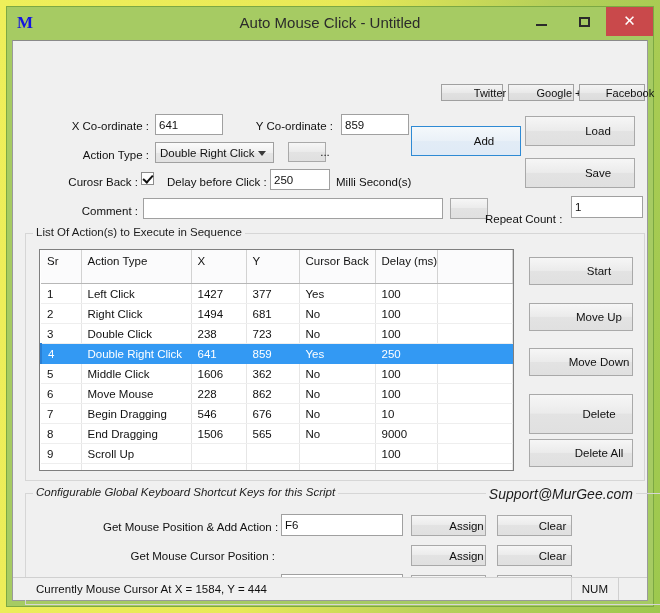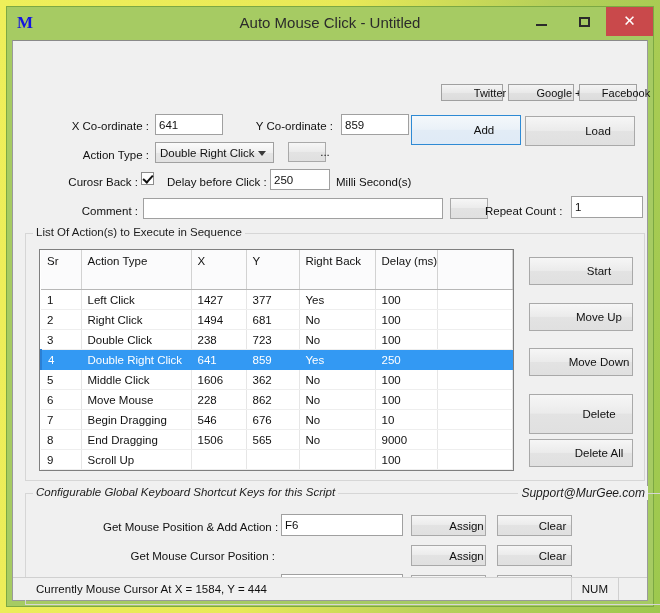--- a/index.html
+++ b/index.html
@@ -109,24 +109,24 @@
     position: absolute;
     top: -8px; left: 7px;
     background: #f0f0f0;
     padding: 0 3px;
     font-size: 11.5px;
     color: #1c1c1c;
     white-space: nowrap;
   }
   .group > .legend-right {
     position: absolute;
-    top: -8px; right: 12px;
+    top: -8px; right: 24px;
     background: #f0f0f0;
     padding: 0 3px;
-    font-size: 12px;
+    font-size: 14px;
     color: #1c1c1c;
     white-space: nowrap;
   }
   
   .lbl {
     position: absolute;
     font-size: 11.5px;
     color: #111;
     white-space: nowrap;
   }
@@ -214,21 +214,21 @@
     border-collapse: collapse;
     width: 100%;
     font-size: 11.5px;
     color: #111;
     table-layout: fixed;
   }
   table.grid th {
     height: 21px;
     font-weight: normal;
     text-align: left;
-    padding: 0 0 18px 6px;
+    padding: 0 0 12px 6px;
     background-color: #fbfbfc;
     background-image:
       radial-gradient(#d8dde6 0.6px, transparent 0.7px),
       radial-gradient(#d8dde6 0.6px, transparent 0.7px);
     background-size: 4px 4px, 4px 4px;
     background-position: 0 0, 2px 2px;
     border-right: 1px solid #d2d2d2;
     border-bottom: 1px solid #b7b7b7;
     white-space: nowrap;
   }
@@ -289,21 +289,21 @@
           <span class="glyph-close">✕</span>
         </div>
       </div>
     </div>
 
     <div class="client">
       <div class="body-pad">
 
         <div class="btn social" style="left:428px; top:43px; width:62px; height:17px;">Twitter</div>
         <div class="btn social" style="left:495px; top:43px; width:66px; height:17px;">Google +</div>
-        <div class="btn social" style="left:566px; top:43px; width:58px; height:17px;">Facebook</div>
+        <div class="btn social" style="left:566px; top:43px; width:66px; height:17px;">Facebook</div>
 
 
         <div class="lbl right" style="left:30px; top:79px; width:106px;">X Co-ordinate :</div>
         <input class="tb" style="left: 142px; top: 73px; width: 68px; height: 21px;" value="641">
 
         <div class="lbl right" style="left:216px; top:79px; width:104px;">Y Co-ordinate :</div>
         <input class="tb" style="left: 328px; top: 73px; width: 68px; height: 21px;" value="859">
 
         <div class="lbl right" style="left:30px; top:108px; width:106px;">Action Type :</div>
         <div class="combo" style="left:142px; top:101px; width:119px; height:21px;">
@@ -316,25 +316,26 @@
         <div class="chk" style="left:128px; top:131px;"></div>
 
         <div class="lbl" style="left:154px; top:135px;">Delay before Click :</div>
         <input class="tb" style="left: 257px; top: 128px; width: 60px; height: 21px;" value="250">
         <div class="lbl" style="left:323px; top:135px;">Milli Second(s)</div>
 
         <div class="lbl right" style="left:30px; top:164px; width:95px;">Comment :</div>
         <input class="tb" style="left: 130px; top: 157px; width: 300px; height: 21px;" value="">
         <div class="btn blank" style="left:437px; top:157px; width:25px; height:21px;"></div>
 
-        <div class="lbl" style="left:472px; top:164px;">Repeat Count :</div>
+        <div class="lbl" style="left:472px; top:172px;">Repeat Count :</div>
         <input class="tb" style="left: 558px; top: 155px; width: 72px; height: 22px;" value="1">
 
-        <div class="btn default" style="left:398px; top:74px; width:110px; height:30px;">Add</div>
+        <div class="btn default" style="left:398px; top:85px; width:110px; height:30px;">Add</div>
         <div class="btn" style="left:512px; top:75px; width:110px; height:30px;">Load</div>
+        <div class="btn" style="left:512px; top:117px; width:110px; height:30px;">Save</div>
 
         <div class="group" style="left:12px; top:192px; width:620px; height:248px;">
           <div class="legend">List Of Action(s) to Execute in Sequence</div>
         </div>
 
         <div class="gridwrap" style="left:26px; top:208px; width:475px; height:222px;">
           <table class="grid">
             <colgroup>
               <col style="width:40px">
                 <col style="width:110px">
@@ -343,21 +344,21 @@
                 <col style="width:76px">
                 <col style="width:62px">
                 <col>
             </colgroup>
             <thead>
               <tr>
                 <th>Sr</th>
                 <th>Action Type</th>
                 <th>X</th>
                 <th>Y</th>
-                <th>Right Back</th>
+                <th>Cursor Back</th>
                 <th>Delay (ms)</th>
                 <th></th>
               </tr>
             </thead>
             <tbody>
                 <tr>
                   <td>1</td>
                   <td>Left Click</td>
                   <td>1427</td>
                   <td>377</td>

